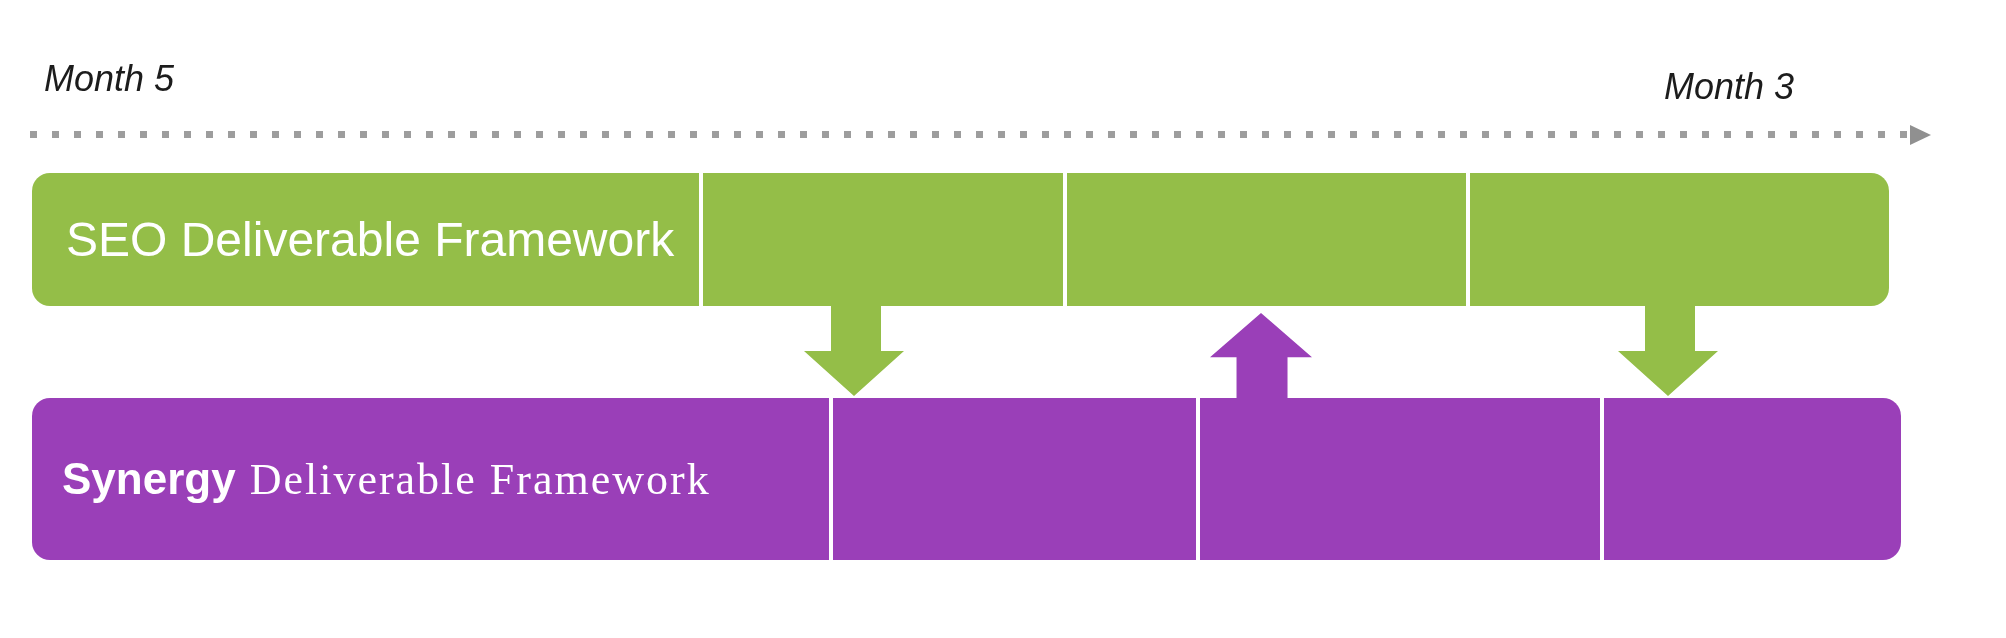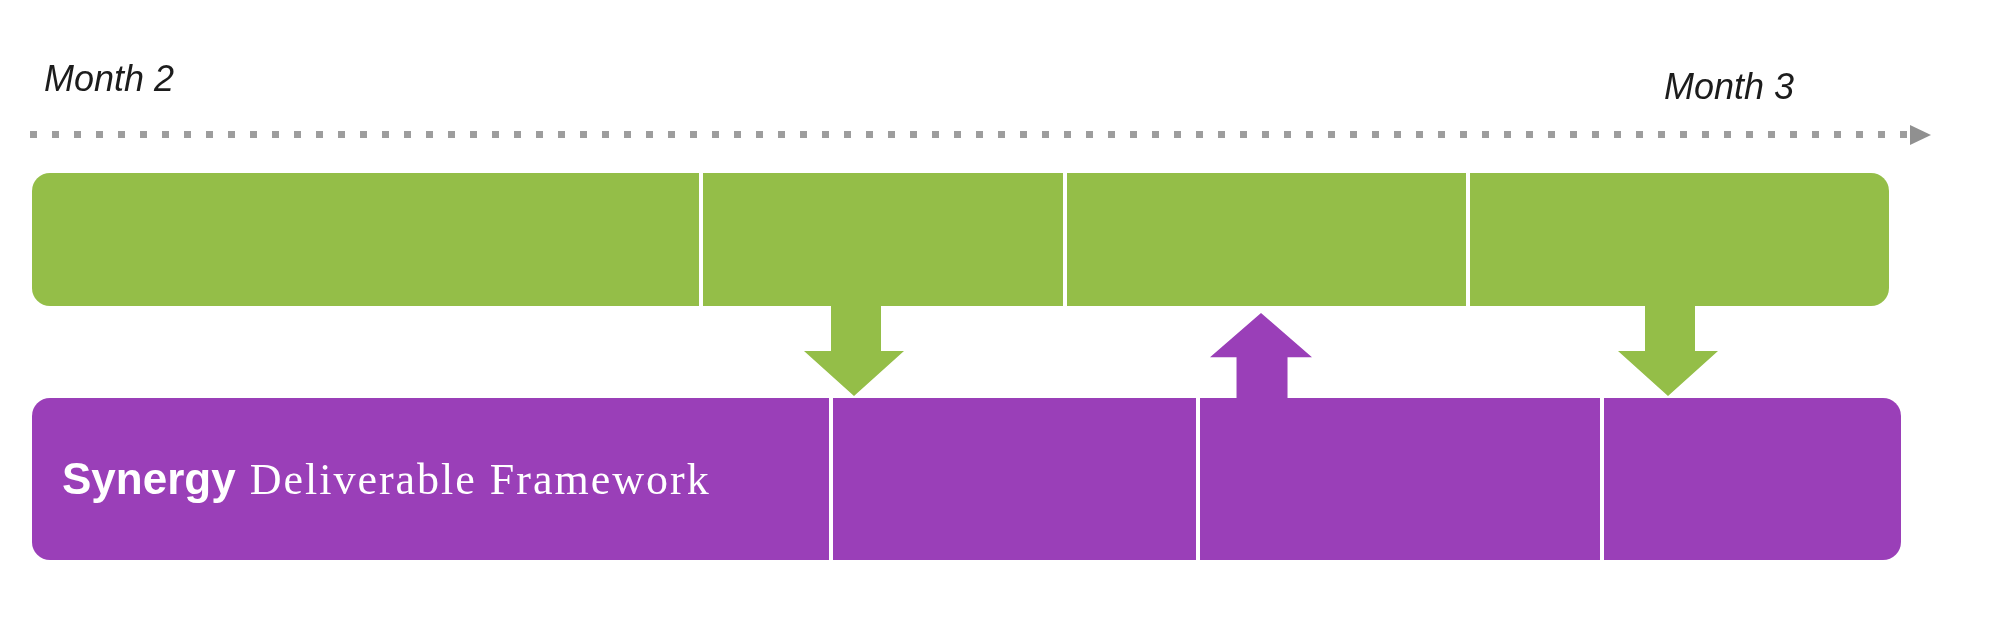--- a/index.html
+++ b/index.html
@@ -123,29 +123,30 @@
     height: 85px;
     background: var(--synergy-purple, #9a3fb8);
     clip-path: polygon(50% 0, 100% 52%, 76% 52%, 76% 100%, 26% 100%, 26% 52%, 0 52%);
   }
 </style>
 </head>
 <body>
 
 <div id="stage">
 
-  <span id="month-start" class="month-label">Month 2</span>
+  <span id="month-start" class="month-label">Month 5</span>
 
   <span id="month-end" class="month-label">Month 3</span>
 
   <div id="dotted-line"></div>
 
   <div id="dotted-arrowhead"></div>
 
   <div id="seo-bar" class="bar">
+    <span class="bar-label">SEO Deliverable Framework</span>
   <div class="divider" style="left: 667px;"></div>
       <div class="divider" style="left: 1031px;"></div>
       <div class="divider" style="left: 1434px;"></div>
     </div>
 
   <div id="synergy-bar" class="bar">
     <span class="bar-label">
       <span class="brand-part">Synergy</span><span class="serif-part">Deliverable Framework</span>
     </span>
   <div class="divider" style="left: 797px;"></div>

